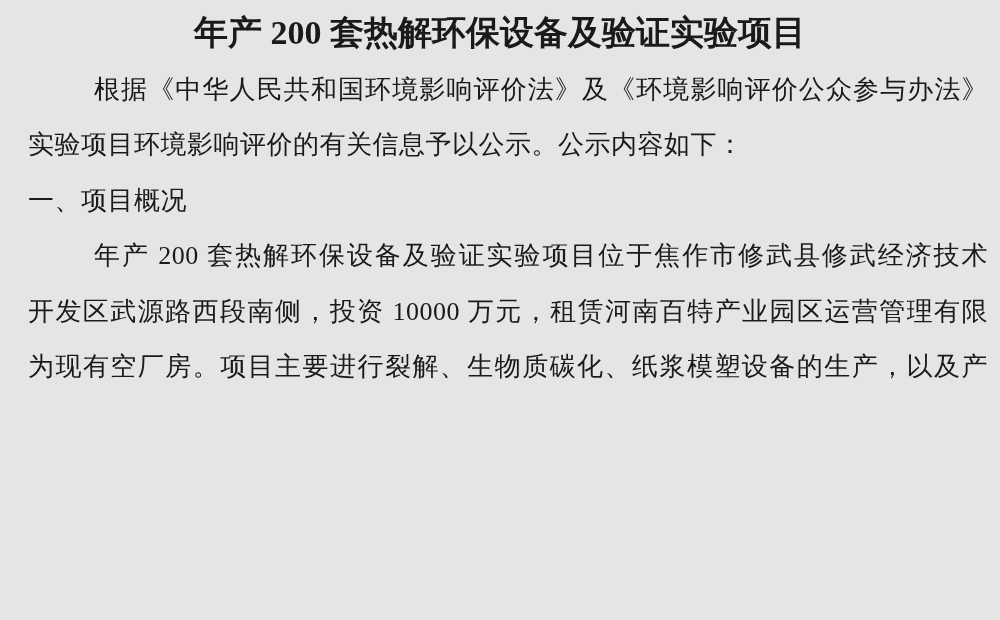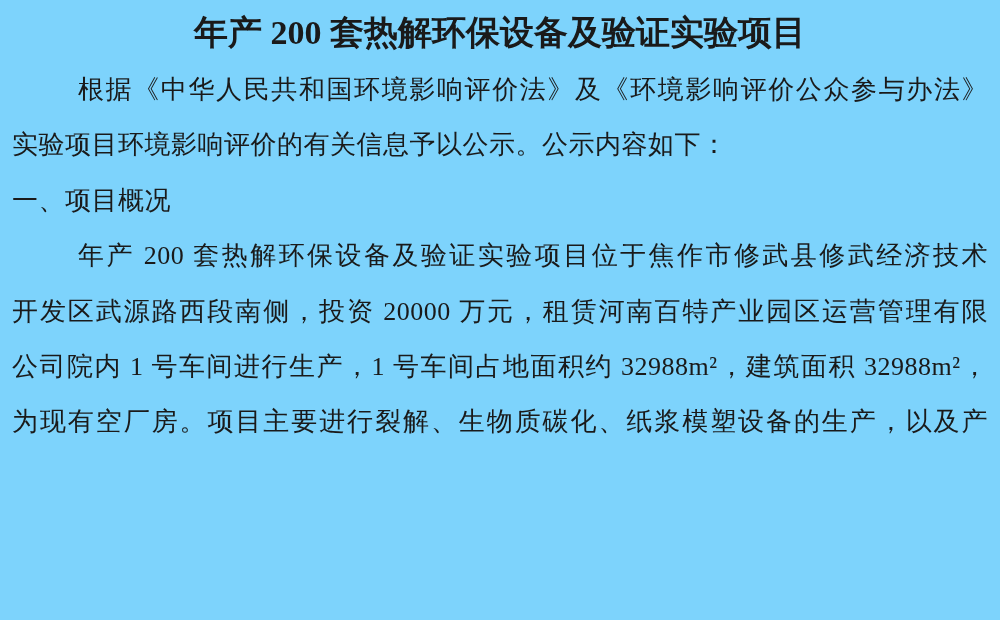--- a/index.html
+++ b/index.html
@@ -4,21 +4,21 @@
 <style>
   html, body {
     margin: 0;
     padding: 0;
     background: #ffffff;
   }
   .page {
     position: relative;
     width: 1000px;
     height: 620px;
-    background: #7dd3fc;
+    background: #e5e5e5;
     overflow: hidden;
     color: #1a1a1a;
     font-family: "Liberation Serif", "DejaVu Serif", serif;
   }
   .doc-title {
     margin: 0;
     padding-top: 6px;
     font-size: 34px;
     font-weight: bold;
     text-align: center;
@@ -26,20 +26,21 @@
   }
   .doc-body {
     margin-top: 2px;
     padding: 0 12px;
     font-size: 26px;
   }
   .line {
     line-height: 55.4px;
     white-space: normal;
     letter-spacing: 0.5px;
+    margin-left: 16px;
   }
   .line.stretch {
     text-align: justify;
     text-align-last: justify;
   }
   .line.indent {
     text-indent: 66px;
   }
 </style>
 </head>
@@ -48,17 +49,16 @@
 <div class="page">
   <h1 class="doc-title">
     <div class="title-line">年产 200 套热解环保设备及验证实验项目</div>
   </h1>
 
   <div class="doc-body">
     <div class="line indent stretch">根据《中华人民共和国环境影响评价法》及《环境影响评价公众参与办法》</div>
     <div class="line">实验项目环境影响评价的有关信息予以公示。公示内容如下：</div>
     <div class="line">一、项目概况</div>
     <div class="line indent stretch">年产 200 套热解环保设备及验证实验项目位于焦作市修武县修武经济技术</div>
-    <div class="line stretch">开发区武源路西段南侧，投资 20000 万元，租赁河南百特产业园区运营管理有限</div>
-    <div class="line stretch">公司院内 1 号车间进行生产，1 号车间占地面积约 32988m²，建筑面积 32988m²，</div>
+    <div class="line stretch">开发区武源路西段南侧，投资 10000 万元，租赁河南百特产业园区运营管理有限</div>
     <div class="line stretch">为现有空厂房。项目主要进行裂解、生物质碳化、纸浆模塑设备的生产，以及产</div>
   </div>
 </div>
 
 </body></html>

